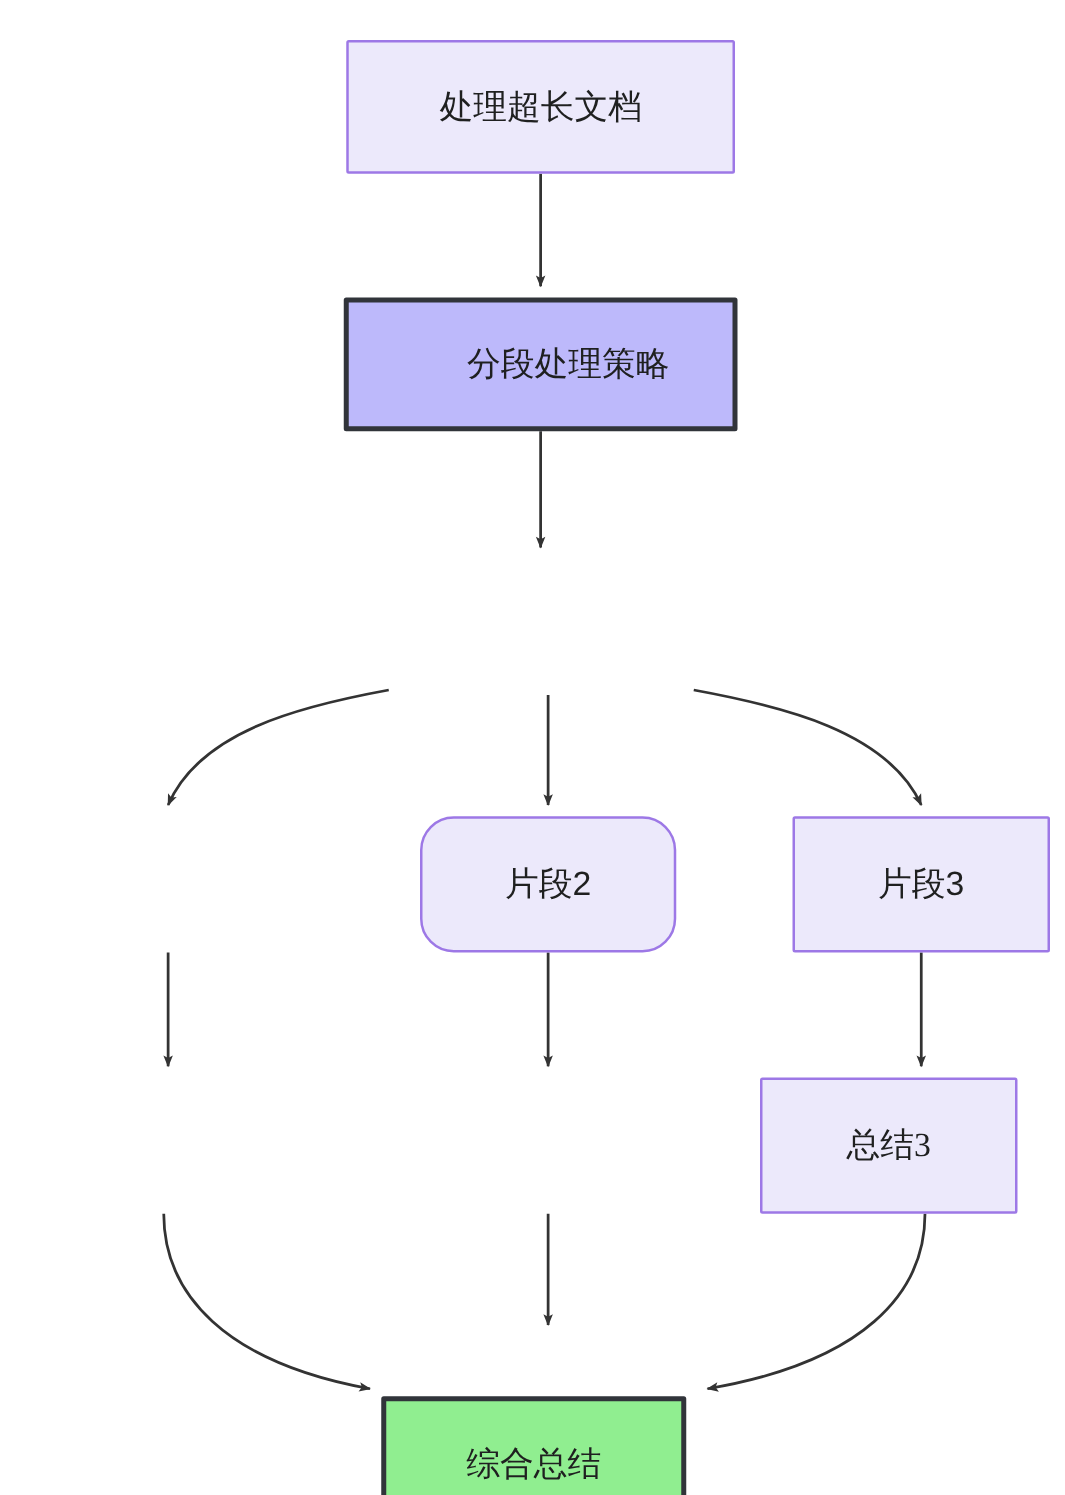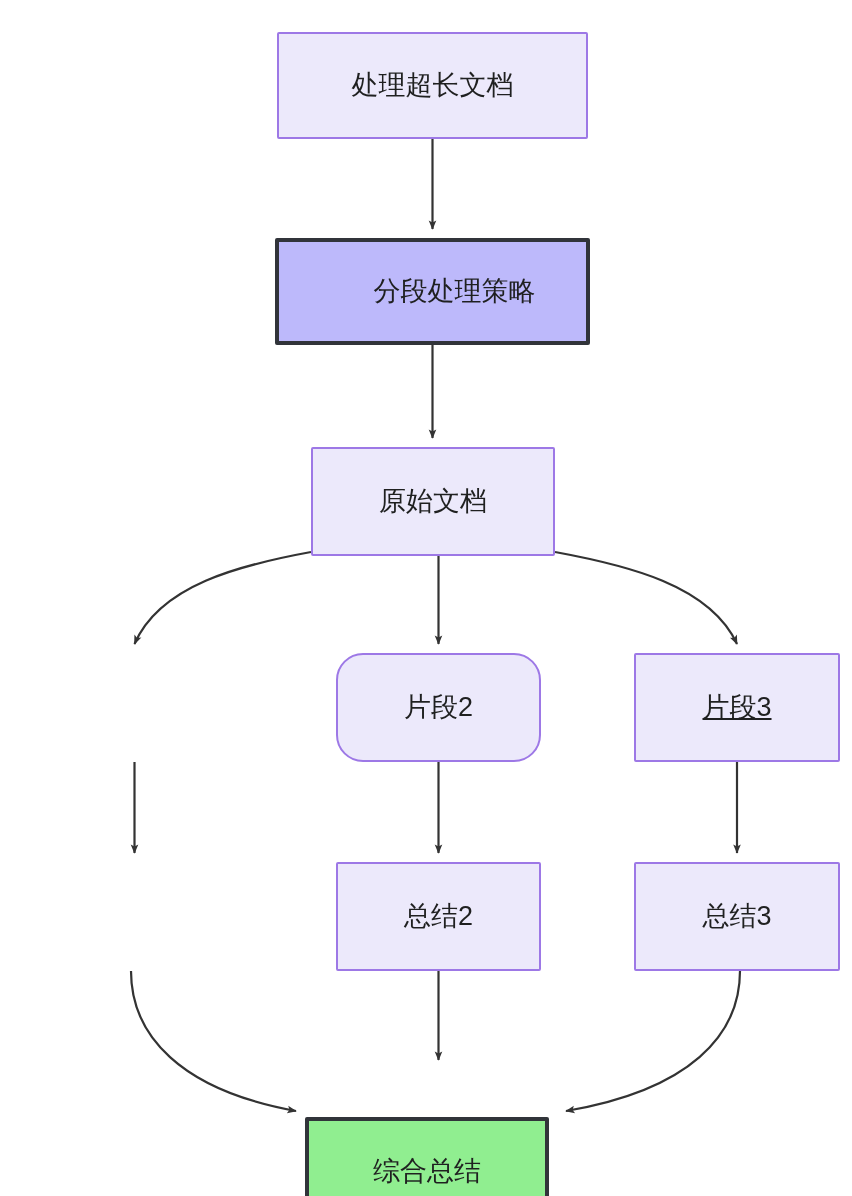--- a/index.html
+++ b/index.html
@@ -103,39 +103,33 @@
   </svg>
 
   <div class="node normal" style="left:277px; top:32px; width:311px; height:107px;">
     <span class="node-label">处理超长文档</span>
   </div>
 
   <div class="node highlight" style="left:275px; top:238px; width:315px; height:107px;padding-left:44px;">
     <span class="node-label">分段处理策略</span>
   </div>
 
-  <div class="node normal" style="left:311px; top:447px; width:244px; height:109px;">
-    <span class="node-label">原始文档</span>
-  </div>
 
 
   <div class="node normal" style="left:336px; top:653px; width:205px; height:109px;border-radius:27px;">
     <span class="node-label">片段2</span>
   </div>
 
-  <div class="node normal" style="left:634px; top:653px; width:206px; height:109px;text-decoration:underline;">
+  <div class="node normal" style="left:634px; top:653px; width:206px; height:109px;">
     <span class="node-label">片段3</span>
   </div>
 
 
-  <div class="node normal" style="left:336px; top:862px; width:205px; height:109px;">
-    <span class="node-label">总结2</span>
-  </div>
 
-  <div class="node normal" style="left:634px; top:862px; width:206px; height:109px;">
+  <div class="node normal" style="left:608px; top:862px; width:206px; height:109px;font-family:Liberation Serif, serif;">
     <span class="node-label">总结3</span>
   </div>
 
   <div class="node result" style="left:305px; top:1117px; width:244px; height:109px;">
     <span class="node-label">综合总结</span>
   </div>
 
 </div>
 
 </body></html>

